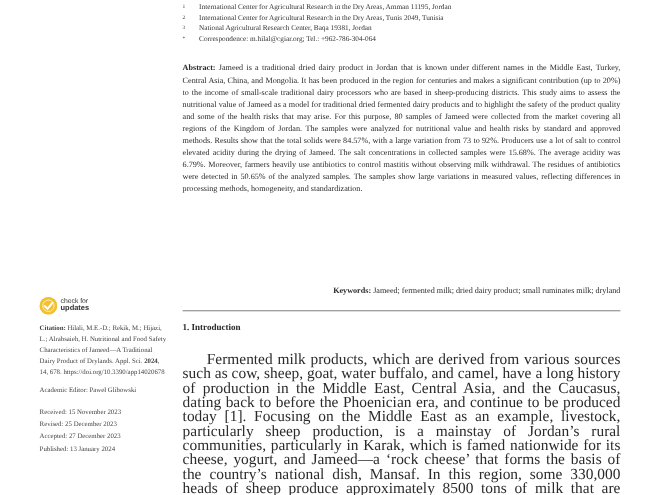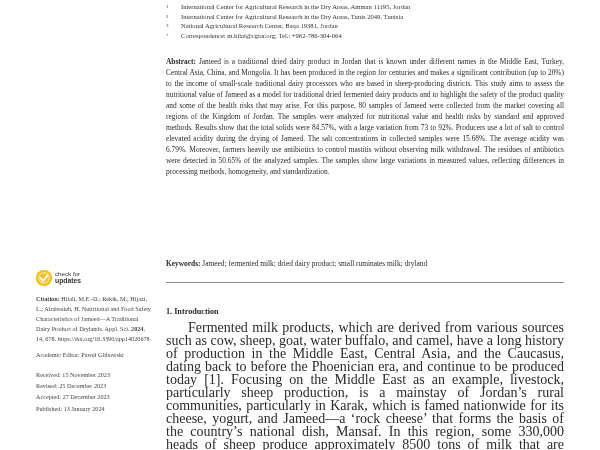--- a/index.html
+++ b/index.html
@@ -48,20 +48,21 @@
   }
   .label-bold { font-weight: bold; }
   .keywords {
     position: absolute;
     left: 166px;
     top: 258px;
     width: 398px;
     font-size: 7.4px;
     line-height: 11px;
     color: #2a2a2a;
+    text-align: right;
   }
   .rule {
     position: absolute;
     left: 166px;
     top: 282px;
     width: 398px;
     height: 1px;
     background: #8a8a8a;
   }
   .check-updates {
@@ -97,21 +98,21 @@
     line-height: 10.1px;
     color: #444;
   }
   .sidebar p { margin: 0; }
   .cite-block { margin-bottom: 6px !important; }
   .editor { margin-bottom: 8px !important; }
   .dates p { line-height: 11.4px; }
   .intro-heading {
     position: absolute;
     left: 166px;
-    top: 307px;
+    top: 293px;
     font-size: 8.2px;
     font-weight: bold;
     color: #2a2a2a;
   }
   .intro-body {
     position: absolute;
     left: 166px;
     top: 321px;
     width: 398px;
     font-size: 14px;

